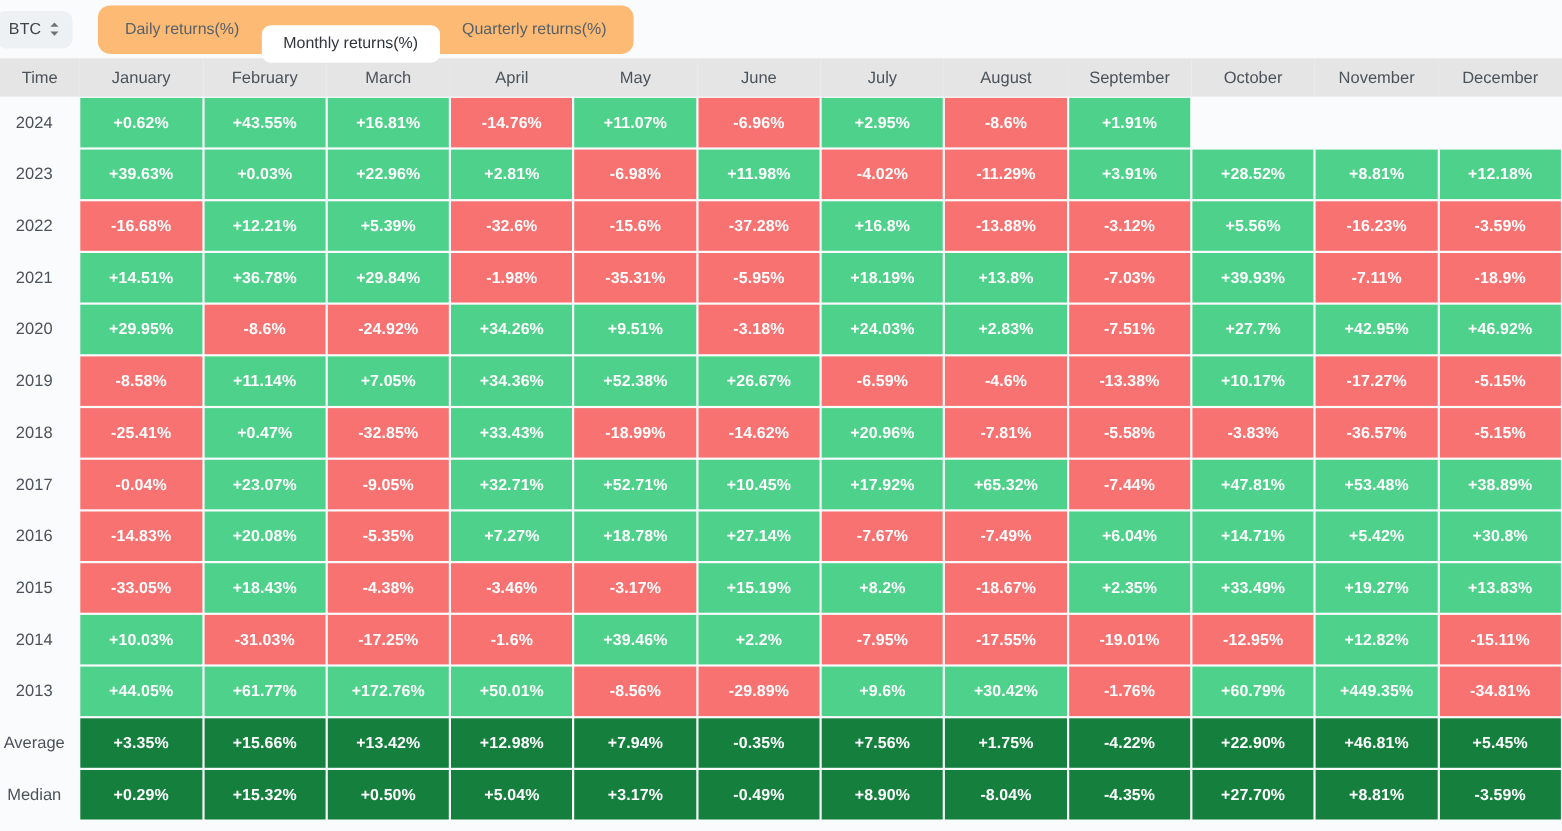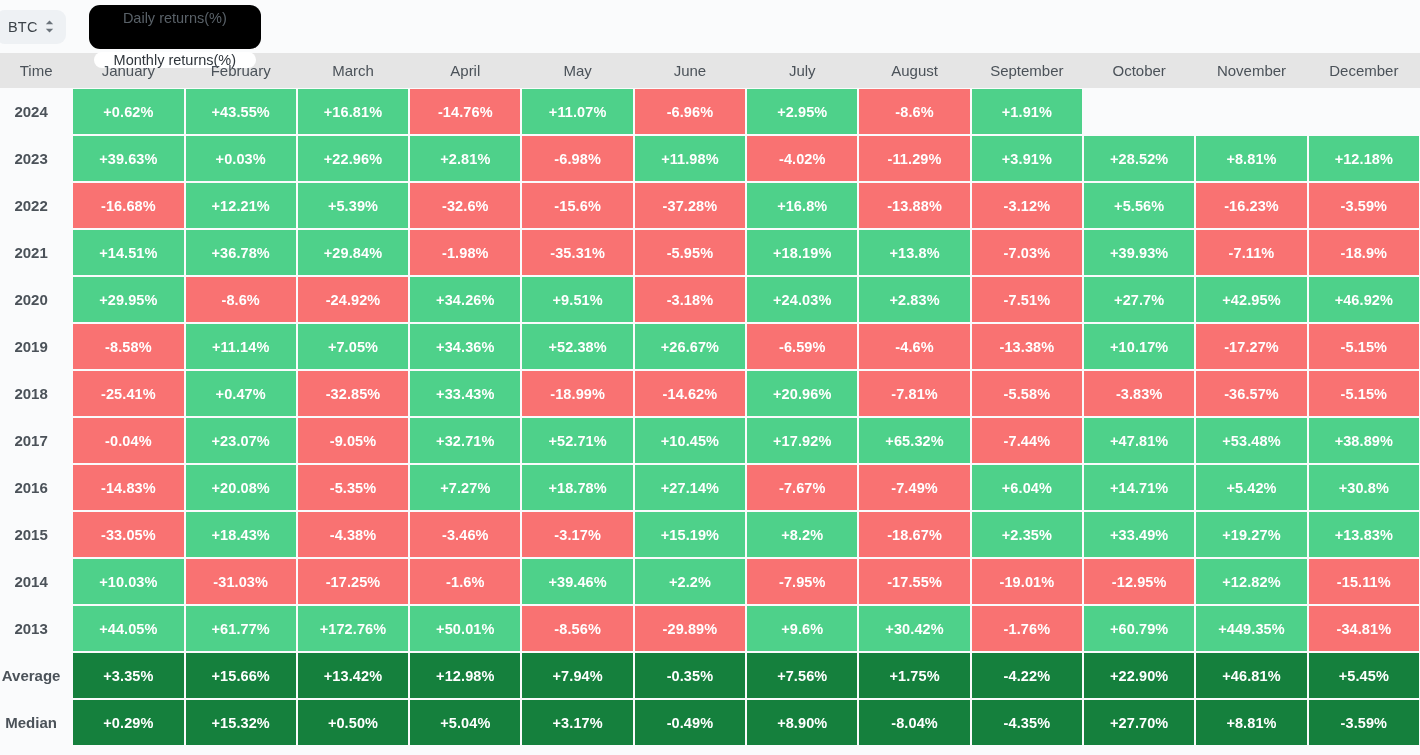--- a/index.html
+++ b/index.html
@@ -20,22 +20,22 @@
     background:#eef1f4;border-radius:9px;
     font-size:14.5px;color:#3c4349;box-sizing:border-box;cursor:pointer;
   }
   .asset-select .lbl{letter-spacing:.2px;}
   .updown{display:flex;flex-direction:column;align-items:center;justify-content:center;gap:3px;line-height:0;}
   .updown svg{display:block;}
 
   .tabs{
     display:flex;align-items:center;
     margin-left:23px;
-    background:#000000;border-radius:11px;
-    padding:5px;height:44px;box-sizing:border-box;flex-direction:column;
+    background:#fdba74;border-radius:11px;
+    padding:5px;height:44px;box-sizing:border-box;
   }
   .tab{
     display:flex;align-items:center;justify-content:center;
     height:34px;padding:0 20px;border-radius:8px;
     font-size:14.5px;color:#596168;white-space:nowrap;cursor:pointer;
   }
   .tab.active{background:#ffffff;color:#2f353b;margin-top:26px;}
 
   
   .tbl{width:1420px;border-collapse:separate;border-spacing:0;table-layout:fixed;}
@@ -48,21 +48,20 @@
     text-align:center;vertical-align:middle;background:#e5e5e5;
   }
   .tbl td{
     padding:0;height:47px;text-align:center;vertical-align:middle;
     background:#fafbfc;
   }
   .rowlabel{
     font-size:15px;color:#4b5259;background:#fafbfc;
     text-align:right;padding-right:10px !important;
     box-sizing:border-box;
-    font-weight:bold;
   }
   .cell{
     display:flex;align-items:center;justify-content:center;
     height:45px;margin:1px 1px;
     font-size:14.5px;font-weight:bold;color:#ffffff;
     letter-spacing:.1px;
   }
   .cell.pos{background:#4ed18a;}
   .cell.neg{background:#f97272;}
   .cell.stat{background:#15803d;}
@@ -86,20 +85,23 @@
           </svg>
       </span>
     </div>
 
     <div class="tabs">
       <div class="tab">
           <span>Daily returns(%)</span>
         </div>
       <div class="tab active">
           <span>Monthly returns(%)</span>
+        </div>
+      <div class="tab">
+          <span>Quarterly returns(%)</span>
         </div>
     </div>
 
   </div>
 
   <table class="tbl">
     <colgroup>
       <col class="c-time">
         <col class="c-mon">
         <col class="c-mon">

